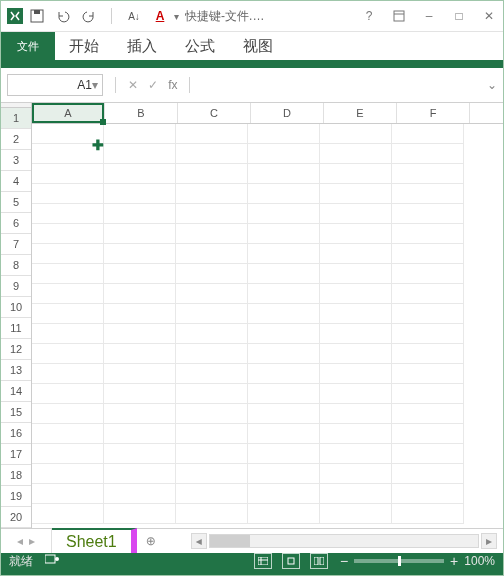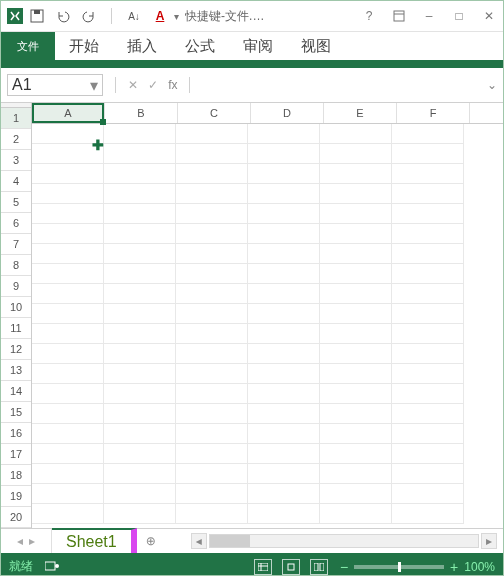--- a/index.html
+++ b/index.html
@@ -16,21 +16,21 @@
 .win-controls{display:flex;gap:14px;color:#777}
 .win-btn{width:16px;height:16px;display:flex;align-items:center;justify-content:center}
 
 .ribbon-tabs{height:28px;background:#fff;display:flex;align-items:stretch}
 .file-tab{background:#217346;color:#fff;padding:0 16px;display:flex;align-items:center;font-size:11px}
 .tab{padding:0 14px;display:flex;align-items:center;color:#444;font-size:15px}
 
 .ribbon-strip{height:8px;background:#217346}
 
 .fxbar{height:26px;border-bottom:1px solid #d0d0d0;display:flex;align-items:center;padding:4px 6px;gap:8px}
-.namebox{height:20px;border:1px solid #c8c8c8;display:flex;align-items:center;padding:0 4px;min-width:86px;justify-content:space-between;font-size:16px;color:#333;background:#fff}
+.namebox{height:20px;border:1px solid #c8c8c8;display:flex;align-items:center;padding:0 4px;min-width:86px;justify-content:flex-end;font-size:12px;color:#333;background:#fff}
 .namebox .dd{color:#888}
 .fxbtns{display:flex;align-items:center;gap:10px;color:#aaa}
 .fxbtns .fx{color:#888}
 .fxinput{flex:1;height:20px;border:none;background:#fff}
 .fx-expand{color:#888}
 
 .sheet-area{flex:1;display:flex;overflow:hidden;position:relative}
 .rowhdr-col{width:30px;border-right:1px solid #ccc;display:flex;flex-direction:column}
 .corner{height:20px;border-bottom:1px solid #ccc;background:#f3f3f3}
 .rowhdr{height:20px;border-bottom:1px solid #e0e0e0;display:flex;align-items:center;justify-content:center;color:#555;font-size:11px;background:#fff}
@@ -51,21 +51,21 @@
 
 .sheet-tabs{height:24px;border-top:1px solid #d0d0d0;display:flex;align-items:center;background:#fff}
 .nav-arrows{width:50px;display:flex;justify-content:center;gap:6px;color:#aaa;border-right:1px solid #e0e0e0;height:100%;align-items:center}
 .sheet-tab{padding:0 14px;height:100%;display:flex;align-items:center;border-right:6px solid #d946ef;border-top:2px solid #217346;font-size:16px;color:#4d7c0f;background:#fff}
 .add-sheet{width:28px;display:flex;align-items:center;justify-content:center;color:#888}
 .hscroll{flex:1;display:flex;align-items:center;padding:0 6px;gap:2px}
 .sb-track{flex:1;height:12px;background:#f0f0f0;border:1px solid #d8d8d8;position:relative}
 .sb-thumb{position:absolute;left:0;top:0;height:100%;width:40px;background:#cfcfcf}
 .sb-btn{width:14px;height:14px;display:flex;align-items:center;justify-content:center;color:#888;background:#f0f0f0;border:1px solid #d8d8d8}
 
-.statusbar{height:22px;background:#217346;color:#86efac;display:flex;align-items:flex-end;padding:0 8px;font-size:12px;gap:12px}
+.statusbar{height:22px;background:#217346;color:#e5e5e5;display:flex;align-items:flex-start;padding:0 8px;font-size:12px;gap:12px}
 .status-spacer{flex:1}
 .view-btns{display:flex;gap:10px}
 .view-btn{width:16px;height:14px;border:1px solid rgba(255,255,255,.7);display:flex;align-items:center;justify-content:center}
 .zoom{display:flex;align-items:center;gap:6px}
 .zoom-track{width:90px;height:4px;background:rgba(255,255,255,.4);position:relative}
 .zoom-thumb{position:absolute;left:44px;top:-3px;width:3px;height:10px;background:#fff}
 .zoom-sign{font-size:14px}
 </style>
 </head>
 <body>
@@ -117,21 +117,20 @@
       <div class="win-btn">□</div>
       <div class="win-btn">✕</div>
     </div>
   </div>
 
   <div class="ribbon-tabs">
     <div class="file-tab">文件</div>
     <div class="tab">开始</div>
     <div class="tab">插入</div>
     <div class="tab">公式</div>
-    <div class="tab">审阅</div>
     <div class="tab">视图</div>
   </div>
   <div class="ribbon-strip"></div>
 
   <div class="fxbar">
     <div class="namebox">
       <span>A1</span>
       <span class="dd">▾</span>
     </div>
     <div class="qat-sep"></div>

